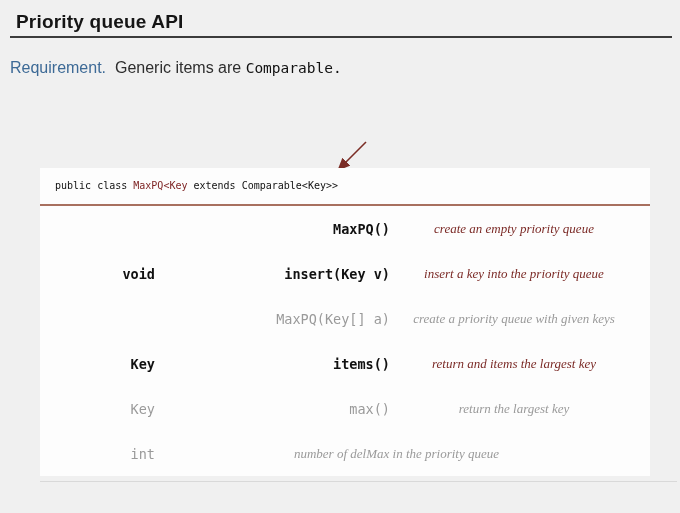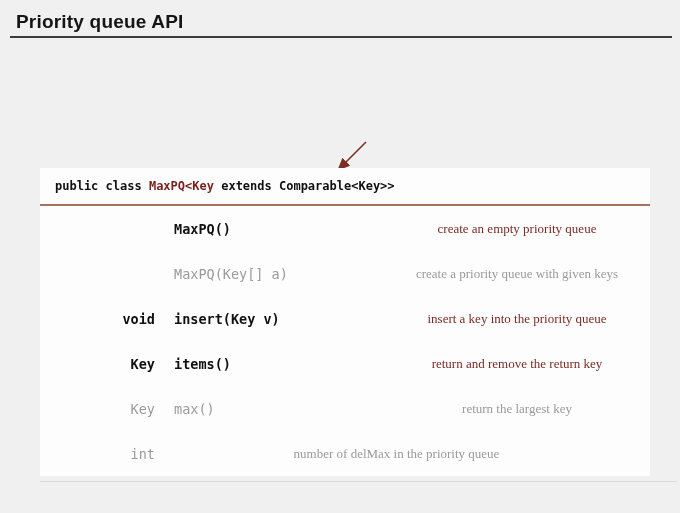--- a/index.html
+++ b/index.html
@@ -40,56 +40,57 @@
   .arrow-svg{position:absolute;left:332px;top:140px;}
 
   
   .api-box{
     position:absolute;left:40px;top:168px;width:610px;height:308px;
     background:#fdfdfd;
   }
   .decl{
     height:36px;line-height:36px;padding-left:15px;
     font-family:"DejaVu Sans Mono","Liberation Mono",monospace;
-    font-size:12px;font-weight:bold;color:#111;
+    font-size:10px;font-weight:normal;color:#111;
     white-space:pre;
   }
   .decl .red{color:#7b1f1f;}
   .decl-rule{height:2px;background:#a8705f;}
 
   .rows{position:absolute;top:38px;left:0;right:0;bottom:0;
     display:flex;flex-direction:column;}
   .api-row{
     flex:1;display:flex;align-items:center;
     font-family:"DejaVu Sans Mono","Liberation Mono",monospace;
     font-size:13.5px;font-weight:bold;color:#111;
   }
   .api-row .ret{width:115px;text-align:right;white-space:pre;}
-  .api-row .sig{margin-left:19px;width:222px;white-space:pre;}
+  .api-row .sig{margin-left:13px;width:222px;white-space:pre;text-align:right;}
   .api-row .desc{
     flex:1;text-align:center;padding-right:12px;
-    font-family:"Liberation Serif",serif;font-weight:normal;
+    font-family:"Liberation Serif",serif;font-style:italic;font-weight:normal;
     font-size:13px;color:#7b2a26;
   }
   .api-row.muted{color:#9a9a9a;font-weight:normal;}
   .api-row.muted .desc{color:#9a9a9a;}
 
   .bottom-rule{
     position:absolute;left:40px;top:481px;width:637px;height:1px;
     background:#d9d9d9;
   }
 </style>
 </head>
 <body>
 
 <div class="slide">
 
   <h1 class="page-title">Priority queue API</h1>
   <div class="title-rule"></div>
 
+  <p class="requirement"><span class="req-label">Requirement.</span><span>  Generic items are </span><span class="mono req-code">Comparable.</span></p>
 
 
   <svg class="arrow-svg" width="40" height="34" viewBox="0 0 40 34">
     <defs>
       <marker id="ah" markerWidth="9" markerHeight="8" refX="6.5" refY="3.5" orient="auto">
         <path d="M0,0 L8,3.5 L0,7 z" fill="#7b2d26"></path>
       </marker>
     </defs>
     <line x1="34" y1="2" x2="7" y2="29" stroke="#7b2d26" stroke-width="1.6" marker-end="url(#ah)"></line>
   </svg>
@@ -101,36 +102,36 @@
     <div class="decl-rule"></div>
 
     <div class="rows">
 
       <div class="api-row">
         <span class="ret"></span>
         <span class="sig">MaxPQ()</span>
         <span class="desc">create an empty priority queue</span>
       </div>
 
+      <div class="api-row">
+        <span class="ret">void</span>
+        <span class="sig">insert(Key v)</span>
+        <span class="desc">insert a key into the priority queue</span>
+      </div>
+
       <div class="api-row muted">
         <span class="ret"></span>
         <span class="sig">MaxPQ(Key[] a)</span>
         <span class="desc">create a priority queue with given keys</span>
       </div>
 
       <div class="api-row">
-        <span class="ret">void</span>
-        <span class="sig">insert(Key v)</span>
-        <span class="desc">insert a key into the priority queue</span>
-      </div>
-
-      <div class="api-row">
         <span class="ret">Key</span>
         <span class="sig">items()</span>
-        <span class="desc">return and remove the return key</span>
+        <span class="desc">return and items the largest key</span>
       </div>
 
 
       <div class="api-row muted">
         <span class="ret">Key</span>
         <span class="sig">max()</span>
         <span class="desc">return the largest key</span>
       </div>
 
       <div class="api-row muted">

